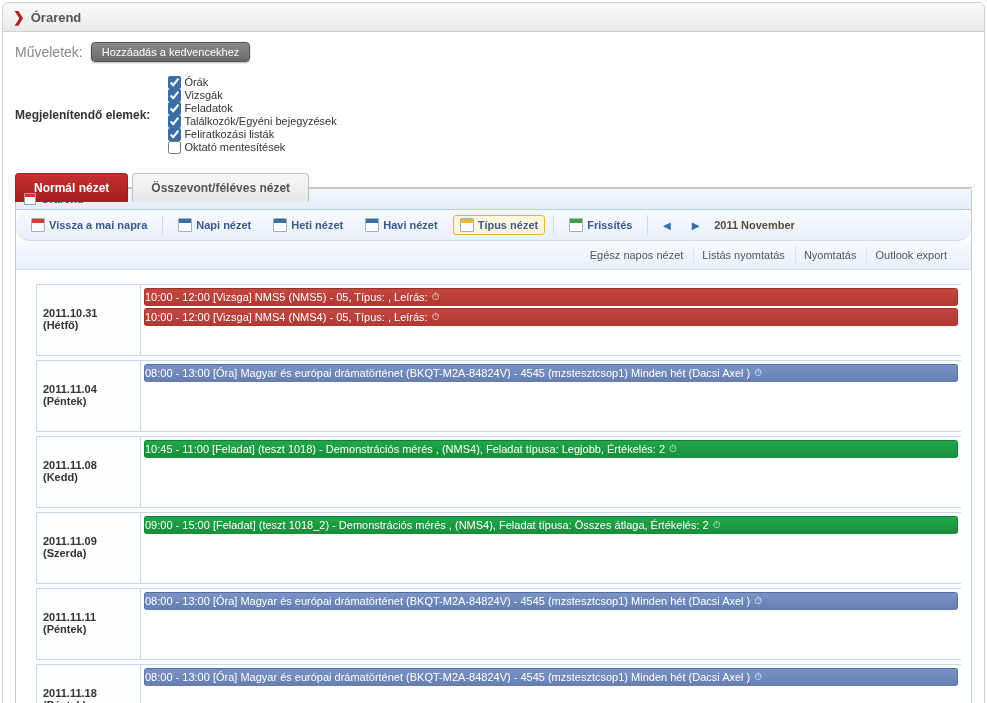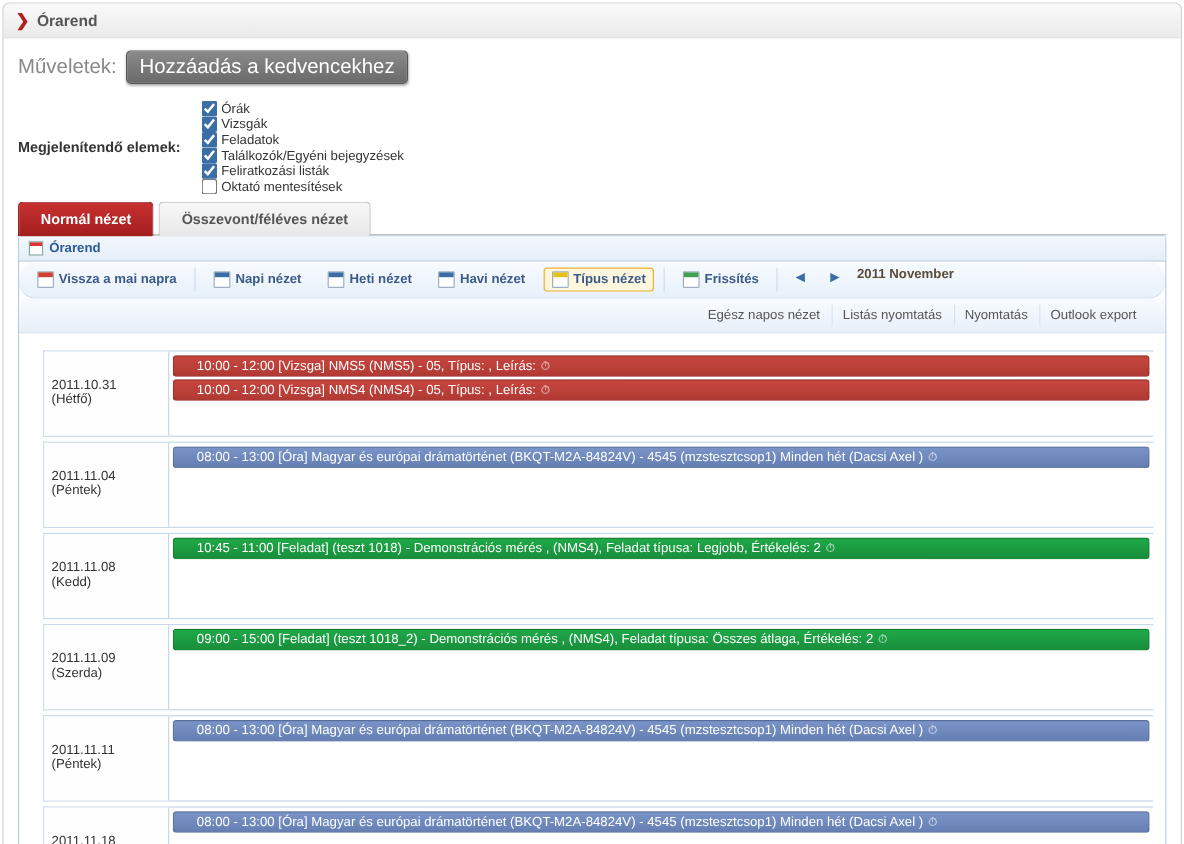--- a/index.html
+++ b/index.html
@@ -3,47 +3,47 @@
 <meta charset="utf-8">
 <style>
 * { box-sizing: border-box; margin: 0; padding: 0; }
 body { font-family: Verdana, Arial, sans-serif; font-size: 11px; color: #333; background: #fff; width: 987px; }
 .panel { border: 1px solid #d0d0d0; border-radius: 6px; margin: 2px; background: #fff; }
 .panel-header { background: linear-gradient(#fafafa, #eaeaea); border-bottom: 1px solid #d0d0d0; border-radius: 6px 6px 0 0; padding: 6px 10px; display: flex; align-items: center; gap: 6px; }
 .caret-icon { color: #b02020; font-size: 14px; font-weight: bold; }
 .panel-title { font-weight: bold; color: #555; font-size: 13px; }
 .panel-body { padding: 10px 12px; }
 .actions-row { display: flex; align-items: center; gap: 8px; margin-bottom: 14px; }
-.actions-label { color: #888; font-size: 17px; text-align: center; }
-.pill-btn { background: linear-gradient(#8a8a8a,#6a6a6a); color: #fff; border: 1px solid #555; border-radius: 4px; padding: 3px 10px; font-size: 17px; cursor: pointer; box-shadow: 0 1px 2px rgba(0,0,0,0.3); }
+.actions-label { color: #888; font-size: 14px; text-align: center; }
+.pill-btn { background: linear-gradient(#8a8a8a,#6a6a6a); color: #fff; border: 1px solid #555; border-radius: 4px; padding: 3px 10px; font-size: 11px; cursor: pointer; box-shadow: 0 1px 2px rgba(0,0,0,0.3); }
 .filters-row { display: flex; align-items: center; gap: 8px; flex-wrap: wrap; margin-bottom: 2px; }
 .filters-label { font-weight: bold; font-size: 12px; margin-right: 10px; }
-.chk { display: flex; align-items: center; gap: 3px; font-size: 11px; }
+.chk { display: flex; align-items: flex-start; gap: 3px; font-size: 11px; }
 .chk input { accent-color: #3a6ea5; }
 .tabs-row { display: flex; border-bottom: 1px solid #c0c0c0; margin-top: 4px; }
-.tab { padding: 7px 18px; border: 1px solid #c0c0c0; border-bottom: none; border-radius: 4px 4px 0 0; margin-right: 4px; background: linear-gradient(#f7f7f7,#e8e8e8); color: #555; font-weight: bold; font-size: 12px; cursor: pointer; position: relative; top: 2px; }
+.tab { padding: 7px 18px; border: 1px solid #c0c0c0; border-bottom: none; border-radius: 4px 4px 0 0; margin-right: 4px; background: linear-gradient(#f7f7f7,#e8e8e8); color: #555; font-weight: bold; font-size: 12px; cursor: pointer; position: relative; top: 15px; }
 .tab.active { background: linear-gradient(#c73030,#a31e1e); color: #fff; border-color: #9a2020; }
 .subpanel { border: 1px solid #b8cce0; border-radius: 3px; margin-top: 0; }
 .subpanel-header { background: linear-gradient(#f2f7fc,#e4eef8); border-bottom: 1px solid #b8cce0; padding: 4px 8px; color: #2a5a9a; font-weight: bold; font-size: 11px; display: flex; align-items: center; gap: 5px; }
 .cal-mini { display:inline-block; width:12px; height:12px; border:1px solid #8aa; background:#fff; position:relative; }
 .cal-mini::before { content:""; position:absolute; top:0; left:0; right:0; height:3px; background:#d33; }
-.toolbar1 { background: linear-gradient(#f7fbff,#e7f0f9); border-bottom: 1px solid #cdddee; padding: 5px 8px; display: flex; align-items: flex-start; gap: 8px; border-radius: 14px; }
+.toolbar1 { background: linear-gradient(#f7fbff,#e7f0f9); border-bottom: 1px solid #cdddee; padding: 5px 8px; display: flex; align-items: center; gap: 8px; border-radius: 14px; }
 .tool-btn { display: flex; align-items: center; gap: 4px; padding: 2px 6px; border: 1px solid transparent; border-radius: 3px; cursor: pointer; font-size: 11px; color: #3a5a8a; font-weight: bold; }
 .tool-btn.selected { border: 1px solid #f0b030; background: #fff7dd; }
 .tool-sep { width: 1px; height: 20px; background: #cdddee; }
 .nav-arrow { color: #3a6ea5; font-size: 13px; cursor: pointer; padding: 0 4px; }
 .month-label { color: #5a4a3a; font-weight: bold; font-size: 11px; margin-left: 0; }
 .toolbar2 { background: linear-gradient(#f7fbff,#e7f0f9); border-bottom: 1px solid #cdddee; padding: 5px 16px; display: flex; justify-content: flex-end; gap: 2px; }
 .tool-link { padding: 3px 8px; color: #555; font-size: 11px; cursor: pointer; border-left: 1px solid #d8e4f0; }
 .tool-link:first-child { border-left: none; }
 .log-list { padding: 14px 0 0 0; background:#fff; }
 .log-row { display: flex; border: 1px solid #c8d8e8; border-right:none; margin: 0 10px 4px 20px; min-height: 72px; background:#fff; }
-.log-date { width: 104px; padding: 22px 6px 6px 6px; font-size: 11px; color: #333; border-right: 1px solid #c8d8e8; background:#fefefe; }
+.log-date { width: 104px; padding: 22px 6px 6px 6px; font-size: 11px; color: #333; border-right: 1px solid #c8d8e8; background:#fefefe;font-weight:bold; }
 .log-events { flex: 1; padding: 3px; display: flex; flex-direction: column; gap: 2px; }
-.ev { border-radius: 3px; padding: 2px 19px; color: #fff; font-size: 11px; display: flex; align-items: flex-end; gap: 4px; border: 1px solid rgba(0,0,0,0.15); }
+.ev { border-radius: 3px; padding: 2px 0; color: #fff; font-size: 11px; display: flex; align-items: flex-end; gap: 4px; border: 1px solid rgba(0,0,0,0.15); }
 .ev-red { background: linear-gradient(#c7453f,#b13a34); }
 .ev-blue { background: linear-gradient(#7b94c8,#667fb3); }
 .ev-green { background: linear-gradient(#1fa848,#198f3c); }
 .clock { font-size: 10px; opacity: 0.85; }
 .cal-ico { display:inline-block; width:14px; height:14px; border:1px solid #a0b0c0; background:#fff; position:relative; border-radius:1px; }
 .cal-ico::before { content:""; position:absolute; top:0; left:0; right:0; height:4px; background:#3a6ea5; }
 .cal-ico.red::before { background:#d04030; }
 .cal-ico.yellow::before { background:#e6c020; }
 .cal-ico.green::before { background:#40a050; }
 </style>

